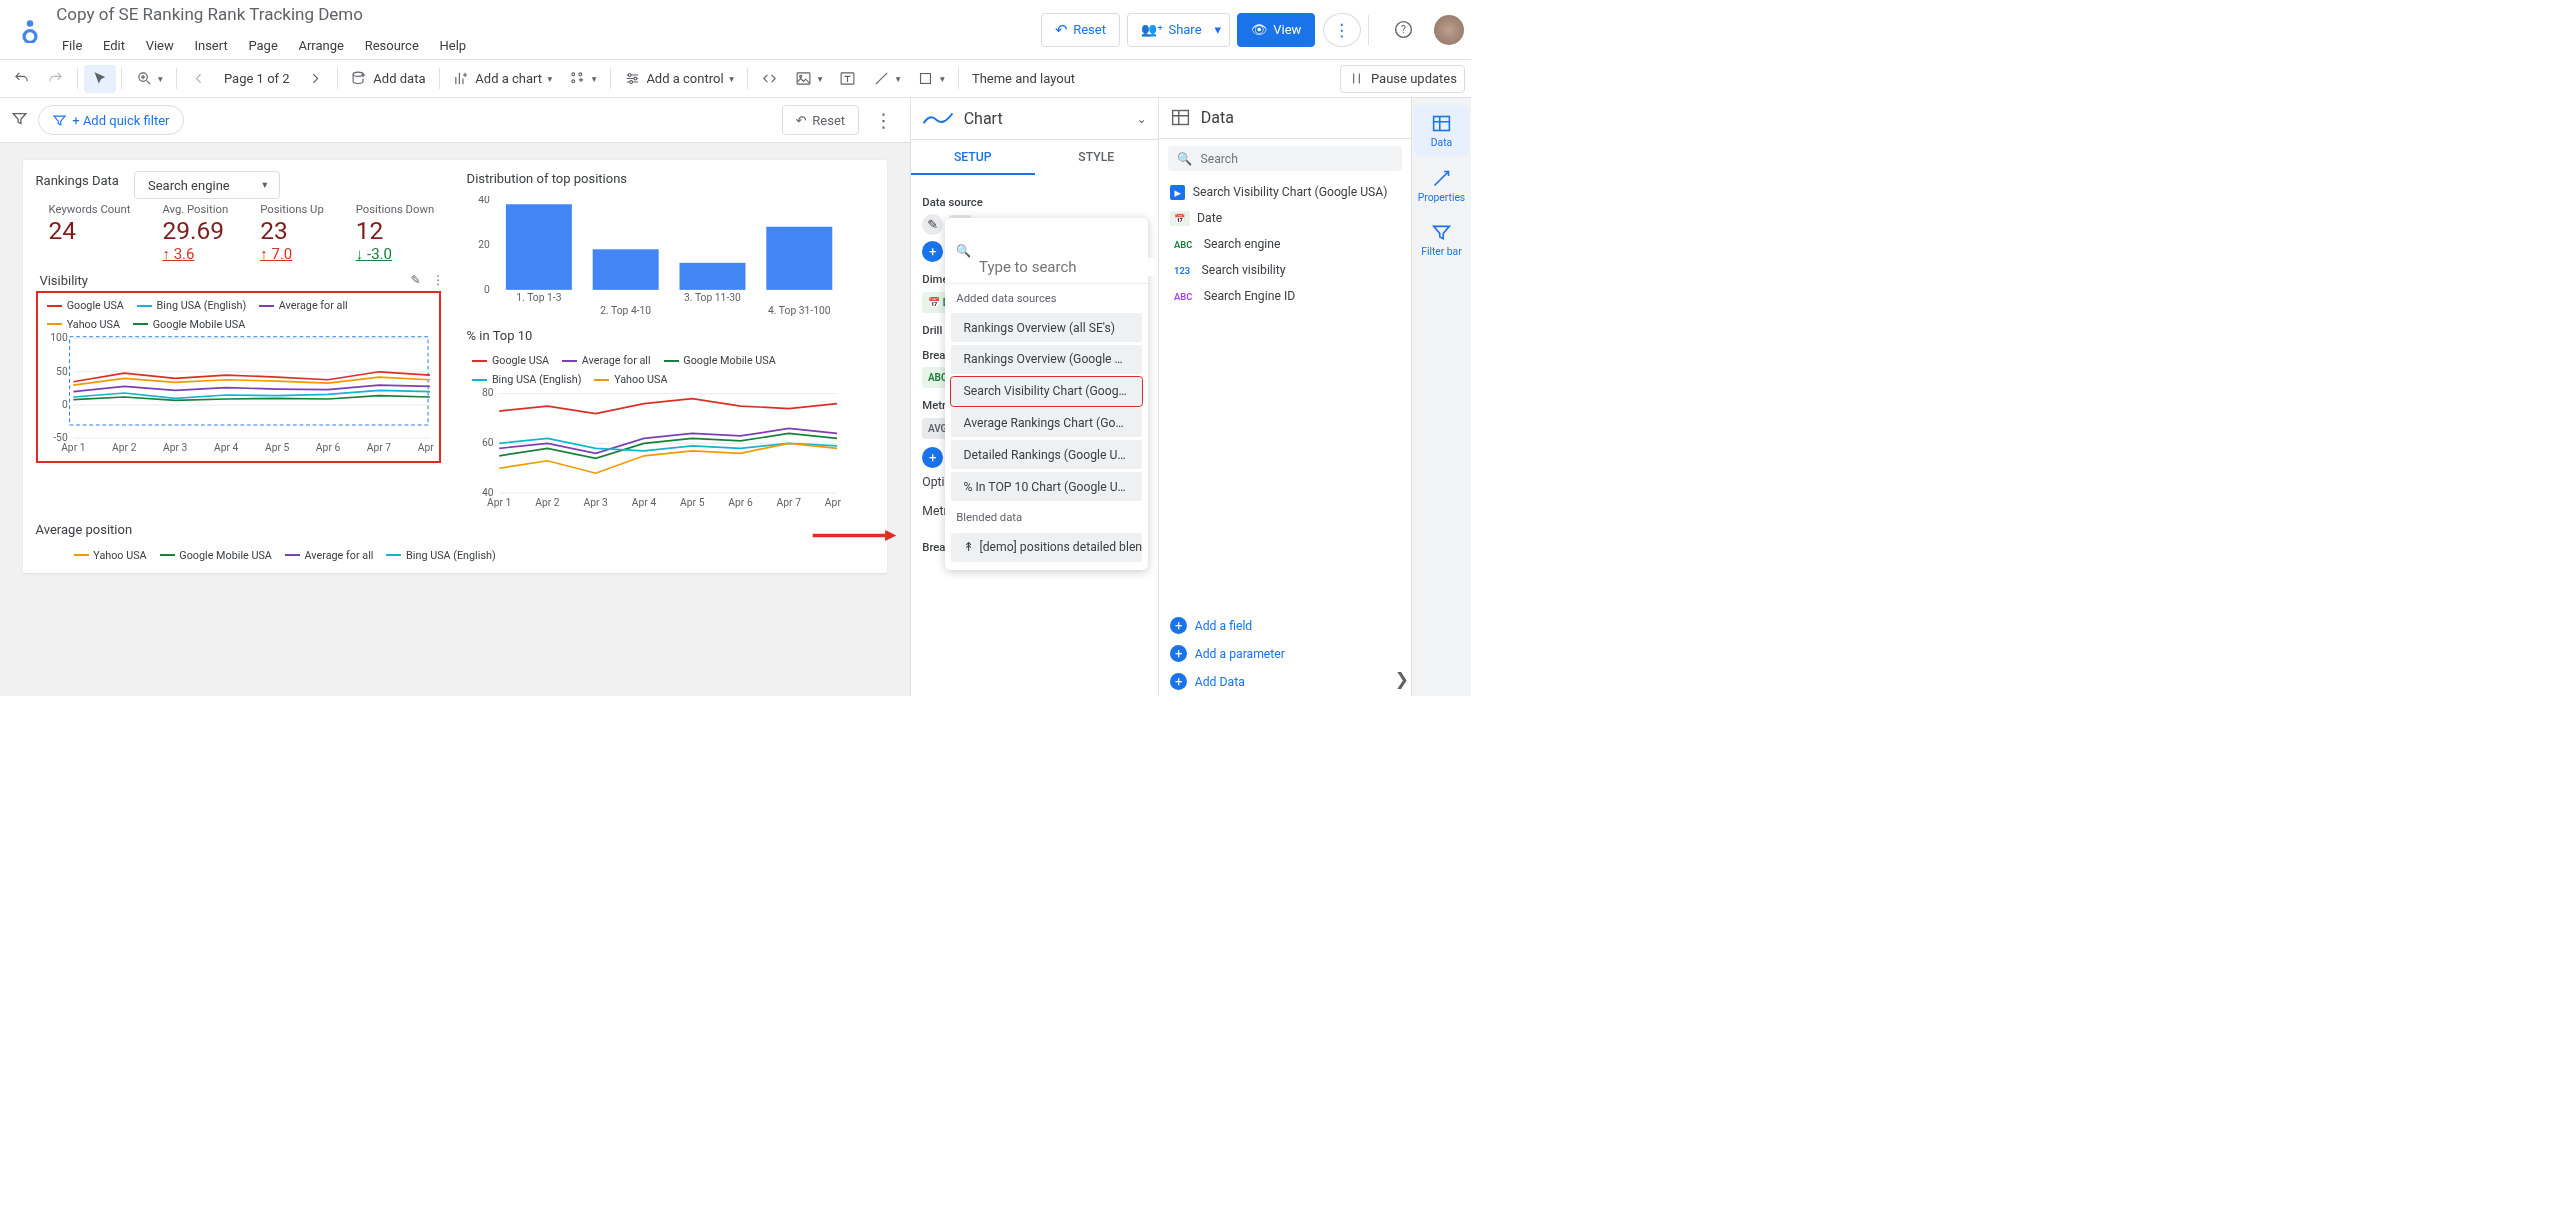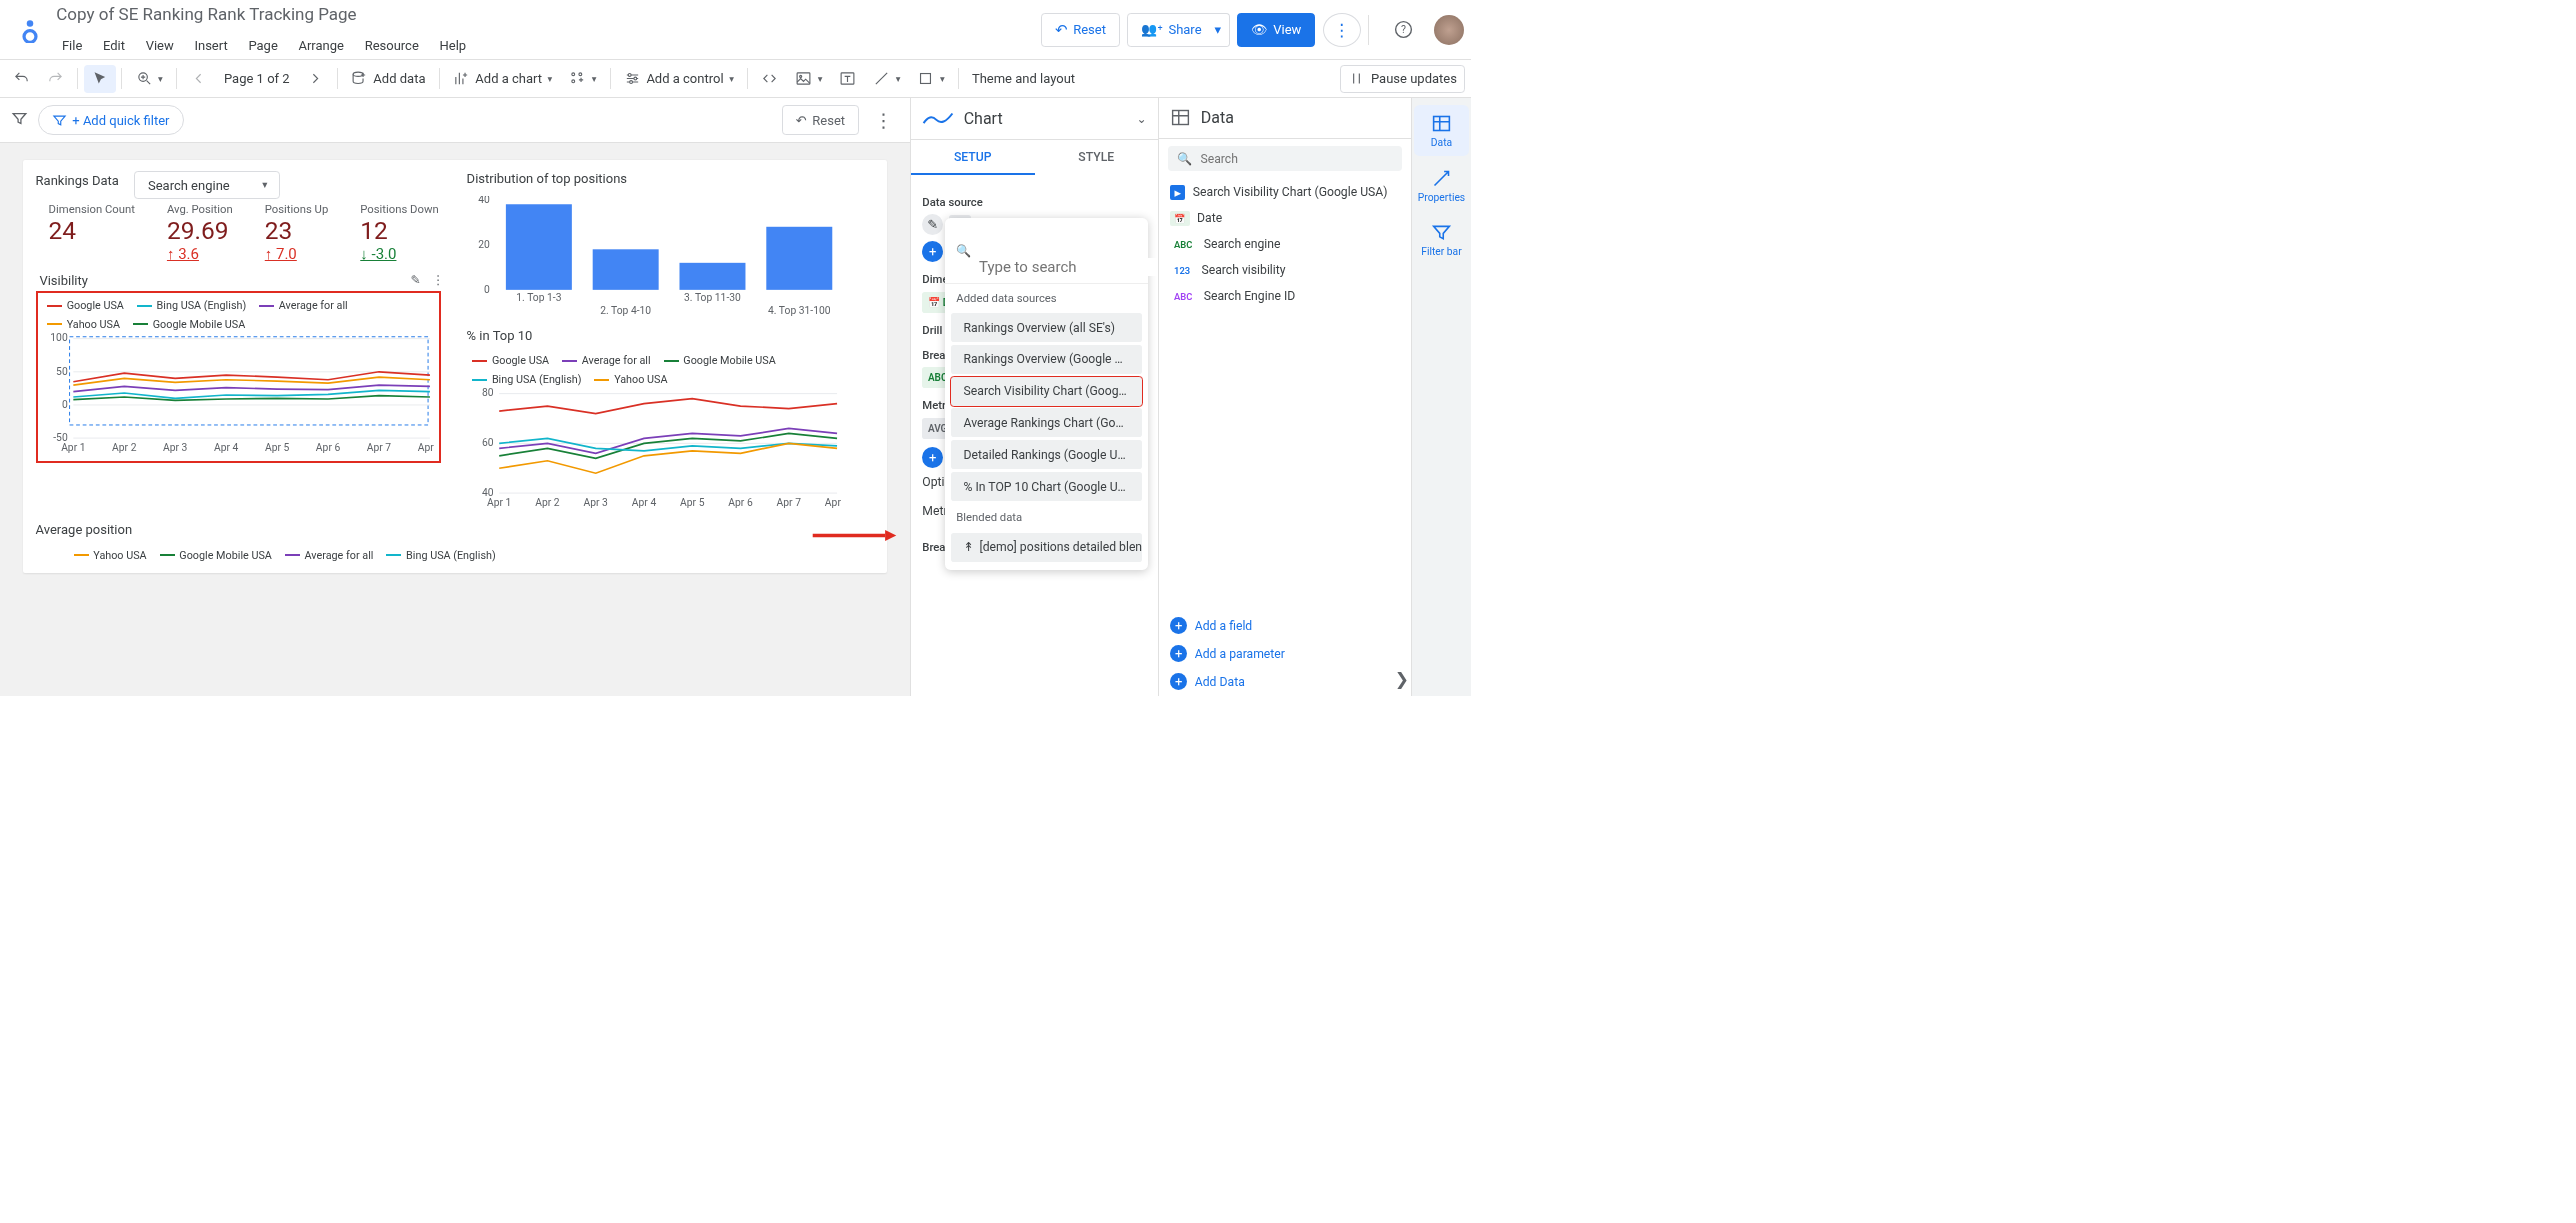--- a/index.html
+++ b/index.html
@@ -134,21 +134,21 @@
 <body>
 
 <div class="header">
   <div class="logo">
     <svg viewBox="0 0 24 24">
         <circle cx="12" cy="6" r="3" fill="#4285f4"></circle>
         <circle cx="12" cy="18" r="5.5" fill="none" stroke="#4285f4" stroke-width="3"></circle>
       </svg>
   </div>
   <div class="title-block">
-    <div class="doc-title">Copy of SE Ranking Rank Tracking Page</div>
+    <div class="doc-title">Copy of SE Ranking Rank Tracking Demo</div>
     <div class="menubar">
       <span>File</span>
       <span>Edit</span>
       <span>View</span>
       <span>Insert</span>
       <span>Page</span>
       <span>Arrange</span>
       <span>Resource</span>
       <span>Help</span>
     </div>
@@ -322,21 +322,21 @@
 
         <div class="grid2">
 
           <div>
             <div style="display:flex;align-items:center">
               <span class="section-label">Rankings Data</span>
               <span class="se-select">Search engine</span>
             </div>
             <div class="kpis" id="kpi-row">
                 <div>
-                  <div class="kpi-label">Dimension Count</div>
+                  <div class="kpi-label">Keywords Count</div>
                   <div class="kpi-val">24</div>
                 </div>
                 <div>
                   <div class="kpi-label">Avg. Position</div>
                   <div class="kpi-val">29.69</div>
                   <div class="kpi-delta up">↑ 3.6</div>
                 </div>
                 <div>
                   <div class="kpi-label">Positions Up</div>
                   <div class="kpi-val">23</div>

